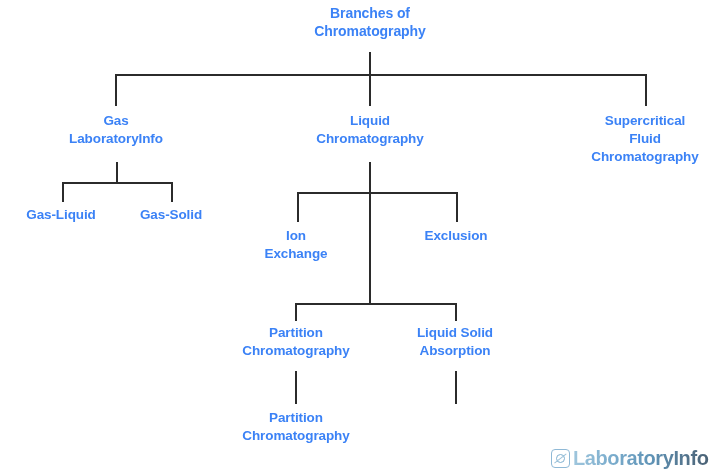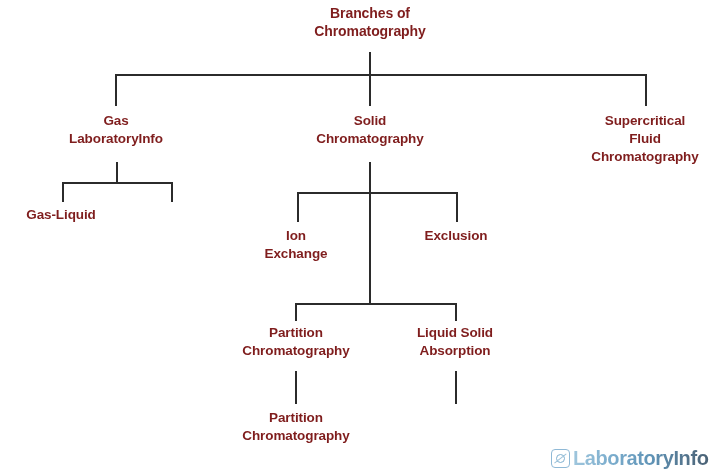--- a/index.html
+++ b/index.html
@@ -13,21 +13,21 @@
   #diagram {
     position: relative;
     width: 723px;
     height: 476px;
     background: #ffffff;
     overflow: hidden;
   }
   .node {
     position: absolute;
     text-align: center;
-    color: #7f1d1d;
+    color: #3b82f6;
     font-weight: bold;
     font-size: 13.5px;
     line-height: 1.32;
     letter-spacing: -0.1px;
     white-space: pre-line;
     transform: translateX(-50%);
   }
   .node.root { font-size: 14px; }
   .line {
     position: absolute;
@@ -99,32 +99,33 @@
   <div class="line v" style="left:369px; top:52px; height:23px;"></div>
 
   <div class="line h" style="left:115px; top:74px; width:531px;"></div>
 
   <div class="line v" style="left:115px; top:74px; height:32px;"></div>
   <div class="line v" style="left:369px; top:74px; height:32px;"></div>
   <div class="line v" style="left:645px; top:74px; height:32px;"></div>
 
   <div class="node" style="left:116px; top:112px; width:220px;">Gas
 LaboratoryInfo</div>
-  <div class="node" style="left:370px; top:112px; width:200px;">Solid
+  <div class="node" style="left:370px; top:112px; width:200px;">Liquid
 Chromatography</div>
   <div class="node" style="left:645px; top:112px; width:160px;">Supercritical
 Fluid
 Chromatography</div>
 
   <div class="line v" style="left:116px; top:162px; height:21px;"></div>
   <div class="line h" style="left:62px; top:182px; width:111px;"></div>
   <div class="line v" style="left:62px; top:182px; height:20px;"></div>
   <div class="line v" style="left:171px; top:182px; height:20px;"></div>
 
   <div class="node" style="left:61px; top:206px; width:130px;">Gas-Liquid</div>
+  <div class="node" style="left:171px; top:206px; width:130px;">Gas-Solid</div>
 
   <div class="line v" style="left:369px; top:162px; height:31px;"></div>
   <div class="line h" style="left:297px; top:192px; width:161px;"></div>
   <div class="line v" style="left:297px; top:192px; height:30px;"></div>
   <div class="line v" style="left:456px; top:192px; height:30px;"></div>
 
   <div class="node" style="left:296px; top:227px; width:140px;">Ion
 Exchange</div>
   <div class="node" style="left:456px; top:227px; width:140px;">Exclusion</div>
 

